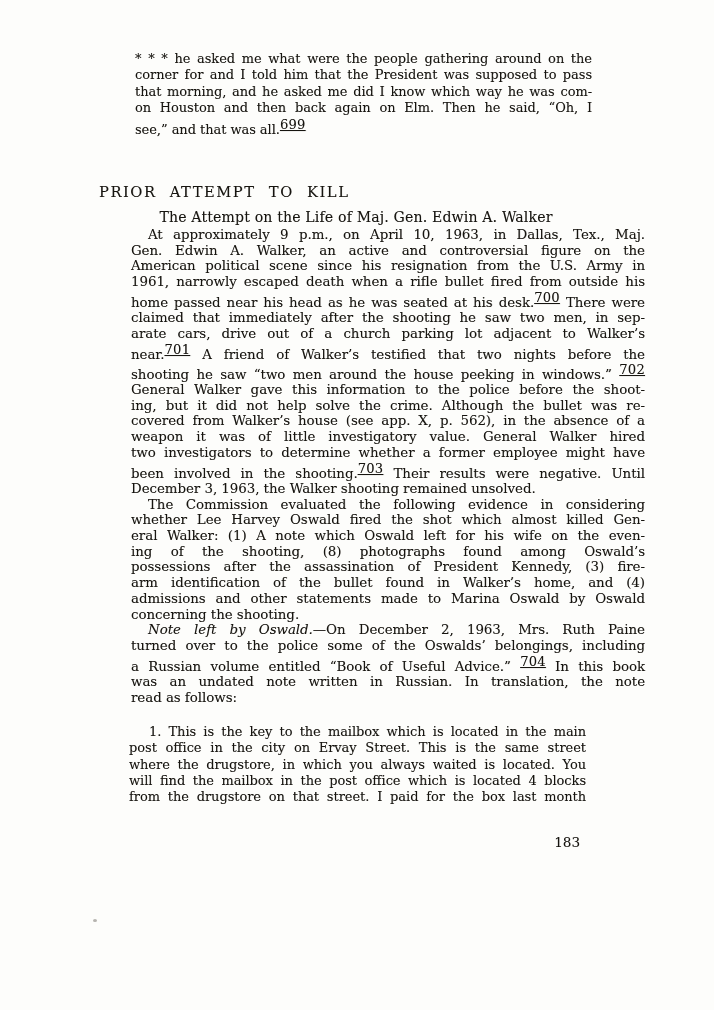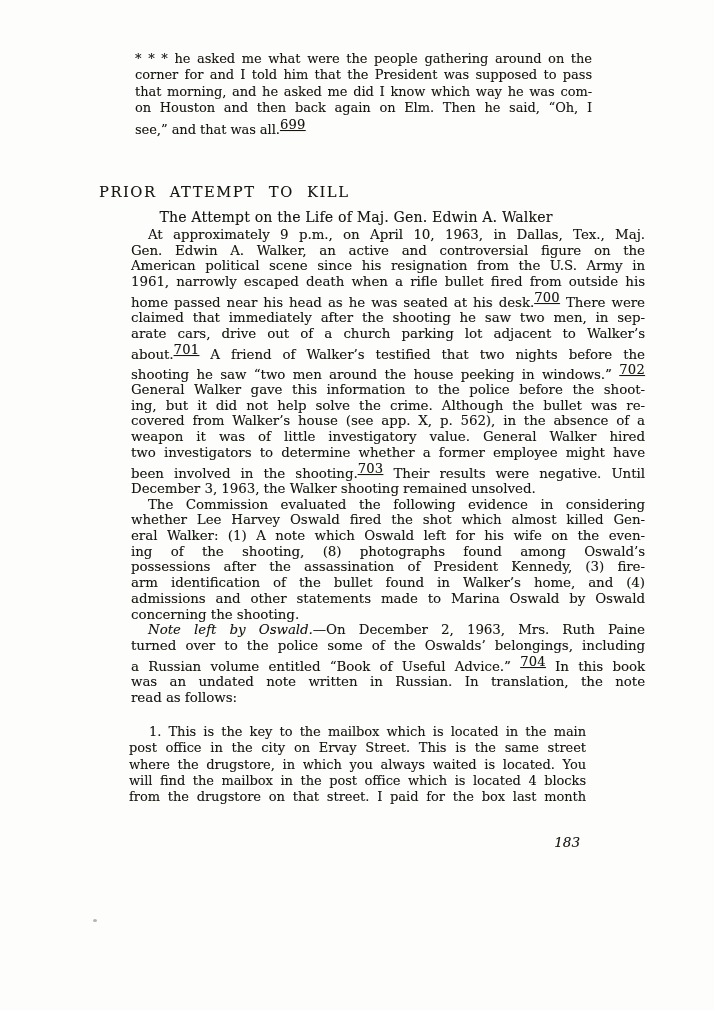--- a/index.html
+++ b/index.html
@@ -30,21 +30,21 @@
     text-align:center;font-size:14px;font-weight:400;letter-spacing:0.2px;
   }
   .tline{text-align:justify;text-align-last:justify;}
   .tline.lastline{text-align-last:left;}
   .tline.indent{text-indent:17px;}
   .bottom-quote .tline.indent{text-indent:20px;}
   .italic{font-style:italic;}
   .sup{font-size:13px;vertical-align:4.5px;letter-spacing:0.3px;text-decoration:underline;}
   .page-number{
     position:absolute;left:99px;top:834px;width:481px;
-    text-align:right;font-size:13.5px;font-style:italic;
+    text-align:right;font-size:13.5px;
   }
   .scan-speck{
     position:absolute;left:93px;top:919px;width:4px;height:3px;
     background:#97948e;border-radius:50%;opacity:.7;
   }
 </style>
 </head>
 <body>
 
 <div class="page">
@@ -63,21 +63,21 @@
 
   <div class="block body-text">
     <div>
         <div class="tline indent">At approximately 9 p.m., on April 10, 1963, in Dallas, Tex., Maj.</div>
         <div class="tline">Gen. Edwin A. Walker, an active and controversial figure on the</div>
         <div class="tline">American political scene since his resignation from the U.S. Army in</div>
         <div class="tline">1961, narrowly escaped death when a rifle bullet fired from outside his</div>
         <div class="tline"><span>home passed near his head as he was seated at his desk.</span><span class="sup">700</span><span>  There were</span></div>
         <div class="tline">claimed that immediately after the shooting he saw two men, in sep-</div>
         <div class="tline">arate cars, drive out of a church parking lot adjacent to Walker’s</div>
-        <div class="tline"><span>about.</span><span class="sup">701</span><span>  A friend of Walker’s testified that two nights before the</span></div>
+        <div class="tline"><span>near.</span><span class="sup">701</span><span>  A friend of Walker’s testified that two nights before the</span></div>
         <div class="tline"><span>shooting he saw “two men around the house peeking in windows.” </span><span class="sup">702</span></div>
         <div class="tline">General Walker gave this information to the police before the shoot-</div>
         <div class="tline">ing, but it did not help solve the crime.  Although the bullet was re-</div>
         <div class="tline">covered from Walker’s house (see app. X, p. 562), in the absence of a</div>
         <div class="tline">weapon it was of little investigatory value.  General Walker hired</div>
         <div class="tline">two investigators to determine whether a former employee might have</div>
         <div class="tline"><span>been involved in the shooting.</span><span class="sup">703</span><span>  Their results were negative.  Until</span></div>
         <div class="tline lastline">December 3, 1963, the Walker shooting remained unsolved.</div>
       </div>
     <div>

